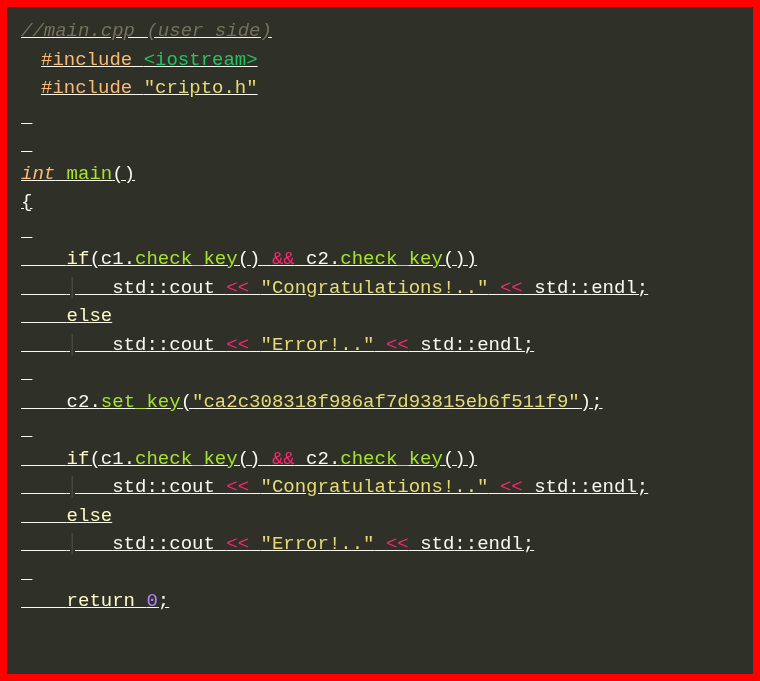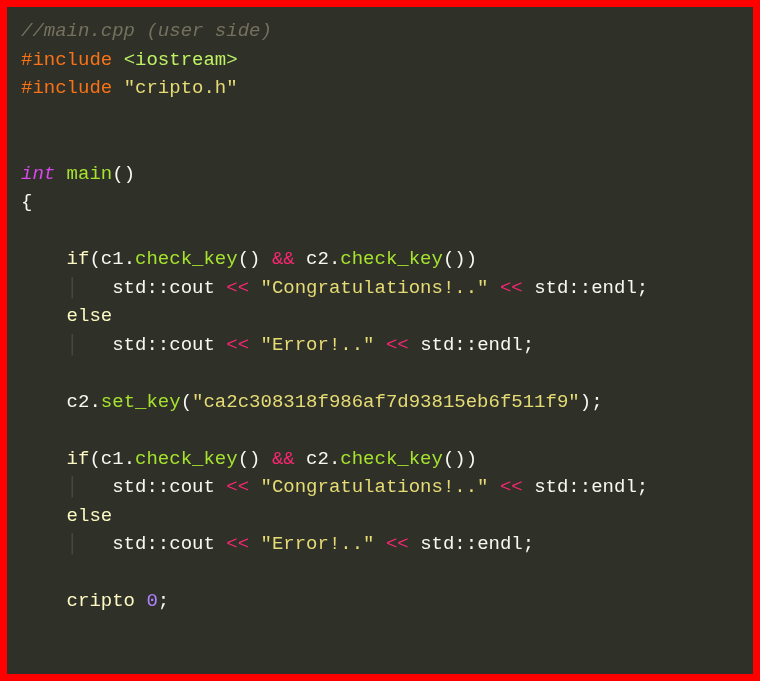--- a/index.html
+++ b/index.html
@@ -1,24 +1,24 @@
 <!DOCTYPE html>
 <html><head>
   <meta charset="utf-8">
   <style>
     * { margin: 0; padding: 0; box-sizing: border-box; }
     body { background: #ff0000; padding: 7px; font-family: 'Consolas', 'Monaco', 'Courier New', monospace; font-size: 19px; line-height: 1.5; width: 760px; height: 681px; }
     .editor { background: #2f3129; padding: 10px 14px; height: 100%; overflow: hidden; }
-    .line { white-space: pre; color: #f8f8f2; position: relative; }
+    .line { white-space: pre; color: #f8f8f2; position: relative; text-decoration: underline; }
     .comment { color: #75715e; font-style: italic; }
-    .preproc { color: #f97316; }
-    .pre-incl { color: #bef264; }
+    .preproc { color: #fdba74; margin-left: 20px; }
+    .pre-incl { color: #22c55e; }
     .string { color: #e6db74; }
     .keyword { color: #fef9c3; }
-    .type-it { color: #d946ef; font-style: italic; margin-top: 28px; }
+    .type-it { color: #fdba74; font-style: italic; margin-top: 28px; }
     .fn { color: #a6e22e; margin-top: 28px; }
     .ident { color: #f8f8f2; }
     .punct { color: #f8f8f2; }
     .op { color: #f92672; }
     .num { color: #ae81ff; }
     .badge {
       display: inline-flex;
       align-items: center;
       justify-content: center;
       width: 18px;
@@ -52,15 +52,15 @@
 <div class="line">    <span class="keyword">else</span></div>
 <div class="line">    <span class="indent-guide">│   </span><span class="ident">std</span><span class="punct">::</span><span class="ident">cout </span><span class="op">&lt;&lt;</span><span> </span><span class="string">"Error!.."</span><span> </span><span class="op">&lt;&lt;</span><span class="ident"> std</span><span class="punct">::</span><span class="ident">endl;</span></div>
 <div class="line">&nbsp;</div>
 <div class="line">    <span class="ident">c2.</span><span class="fn">set_key</span><span class="punct">(</span><span class="string">"ca2c308318f986af7d93815eb6f511f9"</span><span class="punct">);</span></div>
 <div class="line">&nbsp;</div>
 <div class="line">    <span class="keyword">if</span><span class="ident">(c1.</span><span class="fn">check_key</span><span class="ident">() </span><span class="op">&amp;&amp;</span><span class="ident"> c2.</span><span class="fn">check_key</span><span class="ident">())</span></div>
 <div class="line">    <span class="indent-guide">│   </span><span class="ident">std</span><span class="punct">::</span><span class="ident">cout </span><span class="op">&lt;&lt;</span><span> </span><span class="string">"Congratulations!.."</span><span> </span><span class="op">&lt;&lt;</span><span class="ident"> std</span><span class="punct">::</span><span class="ident">endl;</span></div>
 <div class="line">    <span class="keyword">else</span></div>
 <div class="line">    <span class="indent-guide">│   </span><span class="ident">std</span><span class="punct">::</span><span class="ident">cout </span><span class="op">&lt;&lt;</span><span> </span><span class="string">"Error!.."</span><span> </span><span class="op">&lt;&lt;</span><span class="ident"> std</span><span class="punct">::</span><span class="ident">endl;</span></div>
 <div class="line">&nbsp;</div>
-<div class="line">    <span class="keyword">cripto</span><span> </span><span class="num">0</span><span class="punct">;</span></div>
+<div class="line">    <span class="keyword">return</span><span> </span><span class="num">0</span><span class="punct">;</span></div>
 <div class="line"></div>
 </div>
 
 </body></html>

